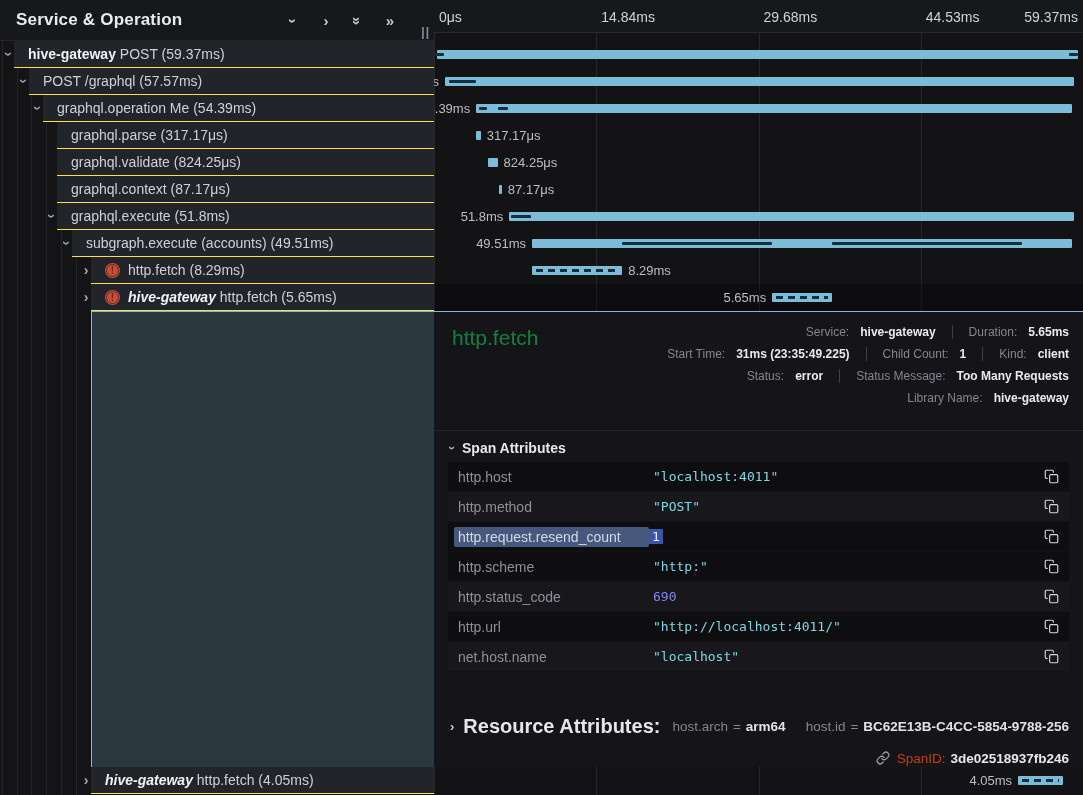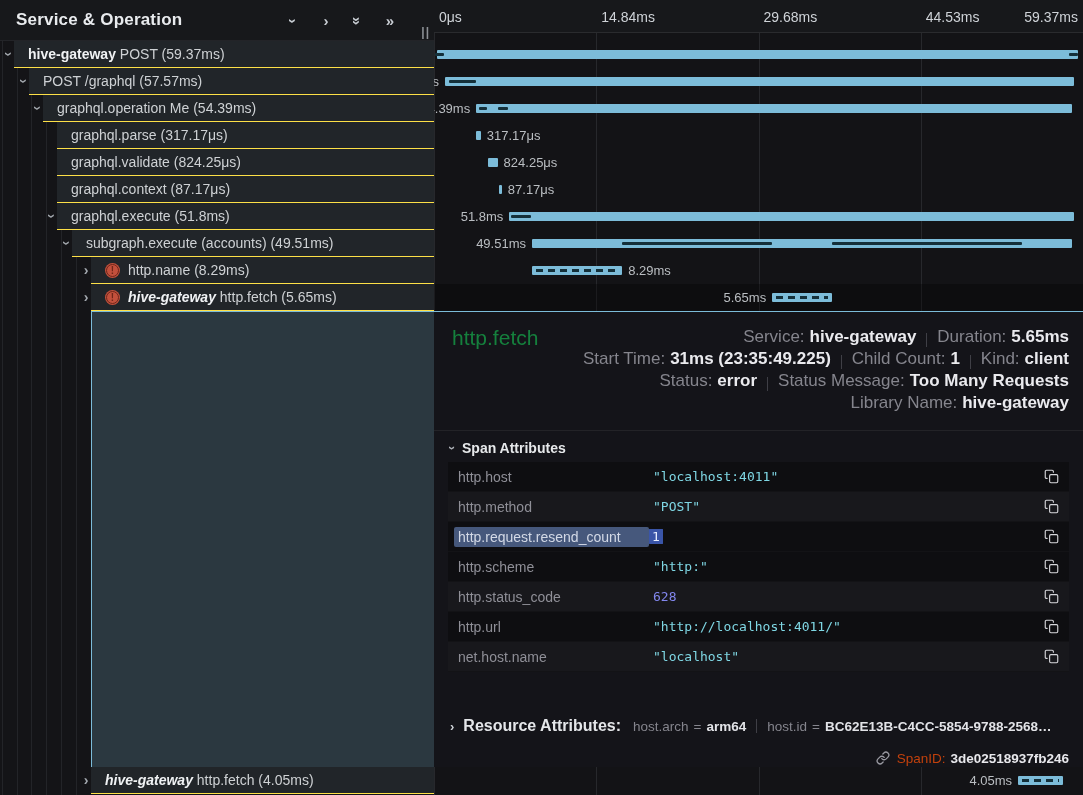--- a/index.html
+++ b/index.html
@@ -39,42 +39,42 @@
   .tl-row.sel { background:rgba(0,0,0,.30); }
   .bar { position:absolute; top:9px; height:9px; background:#7cbcd9; border-radius:1px; cursor:pointer; }
   .mark { position:absolute; top:12px; height:3px; background:#14303a; border-radius:1px; }
   .dashes { position:absolute; top:12px; height:3px; background:repeating-linear-gradient(90deg,#14303a 0 7px,transparent 7px 12px); }
   .bar-label { position:absolute; top:0; height:27px; display:flex; align-items:center; font-size:13px; color:#babec2; white-space:nowrap; }
 
   
   .detail { position:absolute; left:0; top:311px; width:649px; height:456px; background:#141419; border-top:1px solid #7cbcd9; z-index:4; }
   .detail-title { position:absolute; left:18px; top:14px; font-size:21px; color:#15803d; }
   .detail-meta { position:absolute; right:14px; top:13px; text-align:right; }
-  .meta-line { height:22px; display:flex; justify-content:flex-end; align-items:flex-end; font-size:17px; }
+  .meta-line { height:22px; display:flex; justify-content:flex-end; align-items:flex-start; font-size:12px;gap:6px; }
   .meta-label { color:#85858d; margin-right:5px; white-space:pre; }
   .meta-value { color:#eaeaee; font-weight:700; white-space:pre; }
   .vsep { display:inline-block; width:1px; height:14px; background:#3f3f46; margin:0 10px; }
   .attrs-divider { position:absolute; left:0; right:0; top:118px; height:1px; background:#232327; }
   .attrs-header { position:absolute; left:16px; top:128px; display:flex; align-items:center; cursor:pointer; }
   .attrs-header .chev-inline { color:#aeb2b8; font-size:12px; font-weight:700; margin-right:8px; transform:rotate(90deg); }
   .attrs-header .hdr-text { font-size:14px; font-weight:700; color:#e6e8ea; }
   .attrs-table { position:absolute; left:14px; right:14px; top:150px; }
   .attr-row { height:30px; display:flex; align-items:center; padding:0 10px; border-bottom:1px solid #131316; }
   .attr-row.dark { background:#0e0e11; }
   .attr-row.light { background:#18181c; }
   .attr-key { flex:0 0 195px; font-size:14px; color:#8f8f97; white-space:nowrap; overflow:hidden; border-radius:2px; cursor:text; }
   .attr-key.hl { background:#46587c; color:#d3d9e6; padding:2px 4px; margin-left:-4px; }
   .attr-val { flex:1; font-family:"DejaVu Sans Mono", monospace; font-size:13px; white-space:nowrap; overflow:hidden; cursor:text; }
   .attr-val.string { color:#7fd7e4; }
   .attr-val.number { color:#8287ee; }
   .val-hl { background:#3a55a8; color:#e8eeff; padding:1px 3px; border-radius:2px; }
   .copy-btn { flex:0 0 20px; display:flex; justify-content:flex-end; color:#d8d8dc; cursor:pointer; }
   .resource-row { position:absolute; left:16px; right:14px; top:401px; height:26px; display:flex; align-items:center; white-space:nowrap; overflow:hidden; }
   .res-chev { color:#cfd3d8; font-size:13px; font-weight:700; margin-right:9px; }
-  .res-title { font-size:16px; font-weight:700; color:#e4e6e9; margin-right:12px; cursor:pointer; }
+  .res-title { font-size:20px; font-weight:700; color:#e4e6e9; margin-right:12px; cursor:pointer; }
   .res-key { font-size:13.5px; color:#85858d; }
   .res-eq { font-size:13.5px; color:#85858d; margin:0 5px; }
   .res-val { font-size:13.5px; font-weight:700; color:#e2e3e7; }
   .spanid-row { position:absolute; right:14px; top:434px; height:24px; display:flex; align-items:center; }
   .link-icon { color:#9a9aa2; margin-right:7px; display:flex; cursor:pointer; }
   .spanid-label { font-size:13.5px; color:#c2410c; margin-right:5px; }
   .spanid-value { font-size:13.5px; font-weight:700; color:#e8e8ec; }
   svg { display:block; }
 </style>
 </head>
@@ -226,21 +226,21 @@
             <div class="attr-val string">"http:"</div>
             <div class="copy-btn">
               <svg width="15" height="15" viewBox="0 0 24 24" fill="none" stroke="currentColor" stroke-width="1.8" stroke-linecap="round" stroke-linejoin="round">
                 <rect x="9" y="9" width="13" height="13" rx="2"></rect>
                 <path d="M5 15H4a2 2 0 0 1-2-2V4a2 2 0 0 1 2-2h9a2 2 0 0 1 2 2v1"></path>
               </svg>
             </div>
           </div>
           <div class="attr-row light">
             <div class="attr-key">http.status_code</div>
-            <div class="attr-val number">628</div>
+            <div class="attr-val number">690</div>
             <div class="copy-btn">
               <svg width="15" height="15" viewBox="0 0 24 24" fill="none" stroke="currentColor" stroke-width="1.8" stroke-linecap="round" stroke-linejoin="round">
                 <rect x="9" y="9" width="13" height="13" rx="2"></rect>
                 <path d="M5 15H4a2 2 0 0 1-2-2V4a2 2 0 0 1 2-2h9a2 2 0 0 1 2 2v1"></path>
               </svg>
             </div>
           </div>
           <div class="attr-row dark">
             <div class="attr-key">http.url</div>
             <div class="attr-val string">"http://localhost:4011/"</div>
@@ -339,21 +339,21 @@
         <div class="tree-row" style="top: 230px; width: 434px;">
           <div class="row-box" style="left: 72px; width: 362px;">
             <span class="chev down">›</span>
             <span class="span-text">subgraph.execute (accounts) (49.51ms)</span>
           </div>
         </div>
         <div class="tree-row" style="top: 257px; width: 434px;">
           <div class="row-box" style="left: 91px; width: 343px;">
             <span class="chev">›</span>
             <span class="err-badge"></span>
-            <span class="span-text">http.name (8.29ms)</span>
+            <span class="span-text">http.fetch (8.29ms)</span>
           </div>
         </div>
         <div class="tree-row" style="top: 284px; width: 434px;">
           <div class="row-box" style="left: 91px; width: 343px;">
             <span class="chev">›</span>
             <span class="err-badge"></span>
             <span class="span-text"><span class="svc ital">hive-gateway</span>  http.fetch (5.65ms)</span>
           </div>
         </div>
         <div class="tree-row" style="top: 767px; width: 434px;">

